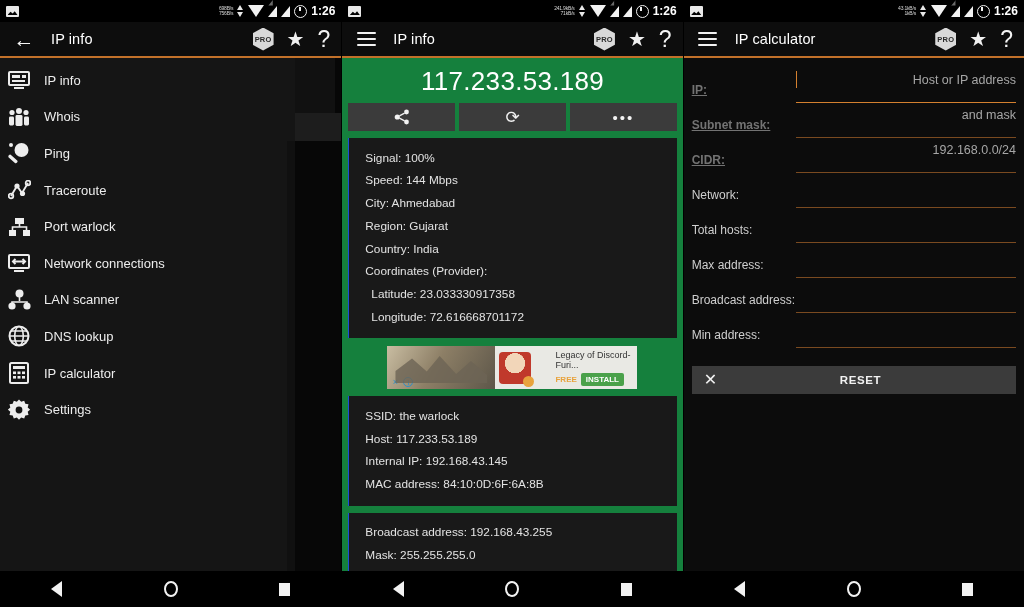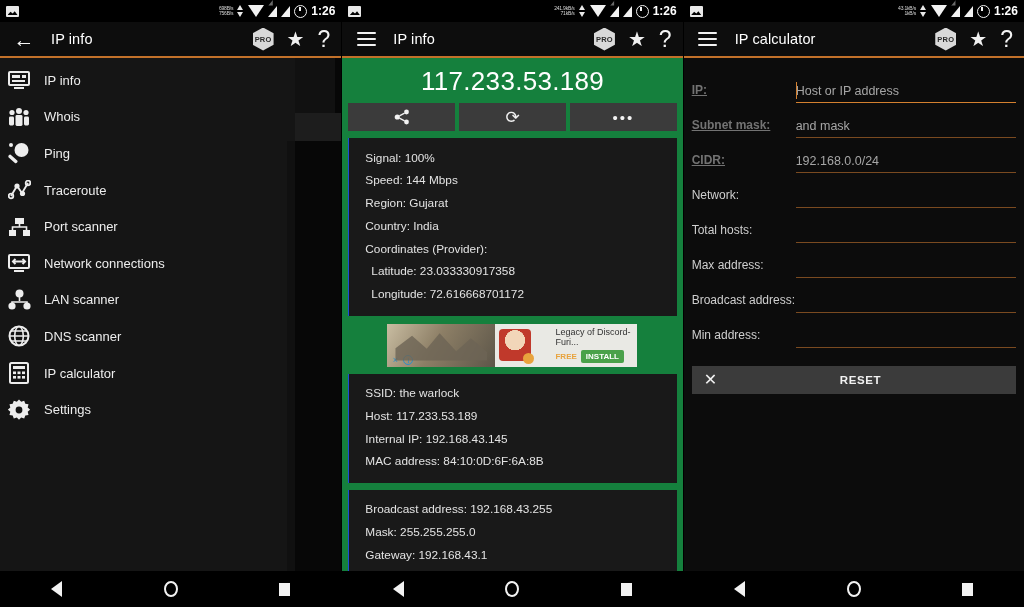--- a/index.html
+++ b/index.html
@@ -124,21 +124,21 @@
   .ad-title { font-size: 9px; color: #333; }
   .ad-cta { display:flex; align-items:center; gap:4px; margin-top:3px; }
   .ad-free { font-size: 8px; font-weight:bold; color:#e8a33d; }
   .ad-install { font-size: 8px; font-weight:bold; color:#fff; background:#4aa14a; padding:2px 5px; border-radius:2px; }
 
   
   .calc { position:absolute; top:58px; left:0; right:0; bottom:0; background:#0c0c0c; padding: 10px 8px 0 8px; }
   .frow { display:flex; align-items:flex-end; height: 35px; }
   .flabel { width: 104px; font-size: 12px; color: #cfcfcf; padding-bottom: 6px; flex:none; }
   .flabel.strong { color:#737373; font-weight:bold;text-decoration:underline; }
-  .finput { flex:1; border-bottom: 1.5px solid #7a4a20; position:relative; padding-bottom: 3px; }
+  .finput { flex:1; border-bottom: 1.5px solid #7a4a20; position:relative; padding-bottom: 14px; text-align: right; }
   .finput.focused { border-bottom: 1.5px solid #d4802f; }
   .fvalue { font-size: 12.5px; color: #a6a6a6; line-height: 16px; min-height:16px; }
   .caret { position:absolute; left:0; top:-1px; width:1.5px; height:17px; background:#d4802f; }
   .calcbtns { display:flex; gap: 8px; margin-top: 18px; }
   .cbtn { flex:1; height: 28px; background:#3b3b3b; display:flex; align-items:center; color:#f2f2f2; padding: 0 12px; }
   .cbtn .lbl { flex:1; text-align:center; font-size: 11.5px; font-weight:bold; letter-spacing:.6px; }
   .ic-x { font-size: 16px; line-height:1; }
   .ic-arrow { font-size: 17px; line-height:1; }
 
   
@@ -246,21 +246,21 @@
 
         <div class="menu-item">
           <span class="mi-icon">
             <svg width="23" height="20" viewBox="0 0 23 20">
                 <rect x="7" y="1" width="9" height="6" fill="#ededed"></rect>
                 <rect x="1" y="13" width="7" height="6" fill="#ededed"></rect>
                 <rect x="15" y="13" width="7" height="6" fill="#ededed"></rect>
                 <path d="M11.5 7 V10 M4.5 13 V10 H18.5 V13" stroke="#ededed" stroke-width="1.6" fill="none"></path>
               </svg>
           </span>
-          <span class="mi-label">Port scanner</span>
+          <span class="mi-label">Port warlock</span>
         </div>
 
         <div class="menu-item">
           <span class="mi-icon">
             <svg width="22" height="19" viewBox="0 0 22 19">
                 <rect x="1" y="1" width="20" height="13" rx="1" fill="none" stroke="#ededed" stroke-width="2"></rect>
                 <path d="M5 7.5 H17" stroke="#ededed" stroke-width="2"></path>
                 <path d="M7.5 5 L5 7.5 L7.5 10 M14.5 5 L17 7.5 L14.5 10" stroke="#ededed" stroke-width="2" fill="none"></path>
                 <rect x="6" y="16" width="10" height="2" fill="#ededed"></rect>
               </svg>
@@ -281,21 +281,21 @@
         </div>
 
         <div class="menu-item">
           <span class="mi-icon">
             <svg width="22" height="22" viewBox="0 0 22 22">
                 <circle cx="11" cy="11" r="9.5" fill="none" stroke="#ededed" stroke-width="2"></circle>
                 <ellipse cx="11" cy="11" rx="4.3" ry="9.5" fill="none" stroke="#ededed" stroke-width="1.6"></ellipse>
                 <path d="M1.5 11 H20.5 M3 6 H19 M3 16 H19" stroke="#ededed" stroke-width="1.6"></path>
               </svg>
           </span>
-          <span class="mi-label">DNS scanner</span>
+          <span class="mi-label">DNS lookup</span>
         </div>
 
         <div class="menu-item">
           <span class="mi-icon">
             <svg width="20" height="22" viewBox="0 0 20 22">
                 <rect x="1" y="1" width="18" height="20" rx="1.5" fill="none" stroke="#ededed" stroke-width="2"></rect>
                 <rect x="4" y="4" width="12" height="3" fill="#ededed"></rect>
                 <rect x="4" y="9.5" width="3" height="2.6" fill="#ededed"></rect>
                 <rect x="8.5" y="9.5" width="3" height="2.6" fill="#ededed"></rect>
                 <rect x="13" y="9.5" width="3" height="2.6" fill="#ededed"></rect>
@@ -379,20 +379,21 @@
           <span class="ic-refresh">⟳</span>
         </div>
         <div class="b">
           <span class="ic-dots">•••</span>
         </div>
       </div>
 
       <div class="card">
         <div class="row">Signal: 100%</div>
         <div class="row">Speed: 144 Mbps</div>
+        <div class="row">City: Ahmedabad</div>
         <div class="row">Region: Gujarat</div>
         <div class="row">Country: India</div>
         <div class="row">Coordinates (Provider):</div>
         <div class="row sub">Latitude: 23.033330917358</div>
         <div class="row sub">Longitude: 72.616668701172</div>
       </div>
 
       <div class="ad">
         <div class="ad-art">
           <div class="ad-badges">

